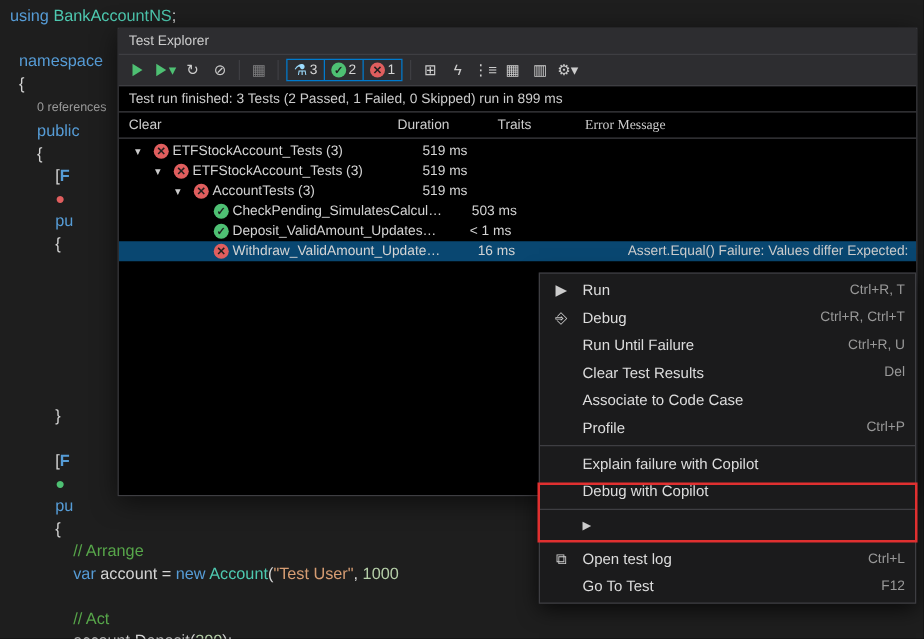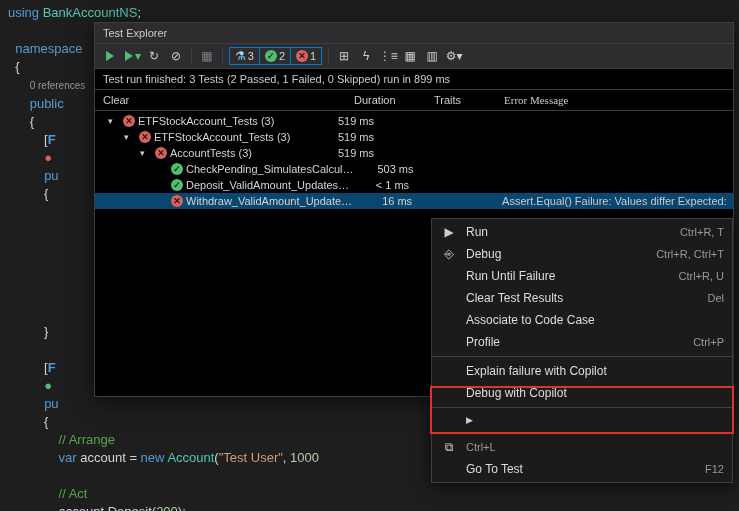--- a/index.html
+++ b/index.html
@@ -16,21 +16,21 @@
 .tb-sep { width:1px; height:16px; background:#3e3e42; margin:0 2px;}
 .play { color:#4ec073; }
 .counter-group { display:flex; border:1px solid #007acc; }
 .counter { display:flex; align-items:center; gap:2px; padding:1px 5px; font-size:11px; border-right:1px solid #007acc;}
 .counter:last-child { border-right:none;}
 .ico-pass { width:12px;height:12px;border-radius:50%;background:#4ec073;display:flex;align-items:center;justify-content:center;color:#1e1e1e;font-size:9px;font-weight:bold;}
 .ico-fail { width:12px;height:12px;border-radius:50%;background:#e05e5e;display:flex;align-items:center;justify-content:center;color:#1e1e1e;font-size:9px;font-weight:bold;}
 .ico-flask { color:#9cdcfe; font-size:12px;}
 .status-line { padding:4px 8px; font-size:11px; color:#ccc; border-bottom:1px solid #3e3e42;}
 .columns { display:flex; padding:4px 8px; font-size:11px; color:#ccc; border-bottom:1px solid #3e3e42;}
-.col-test{flex:0 0 215px;} .col-dur{flex:0 0 80px;margin-left:36px;} .col-tr{flex:0 0 70px;} .col-err{flex:1;font-family:Liberation Serif, serif;}
+.col-test{flex:0 0 215px;} .col-dur{flex:0 0 80px;} .col-tr{flex:0 0 70px;} .col-err{flex:1;font-family:Liberation Serif, serif;}
 .tree { flex:1; overflow:auto; padding:2px 0;}
 .row { display:flex; align-items:center; padding:2px 4px; font-size:11px; cursor:pointer;}
 .row.sel{background:#094771;}
 .row .rt{flex:0 0 215px; display:flex; align-items:center; gap:3px;}
 .row .rd{flex:0 0 80px; text-align:right; padding-right:20px;}
 .row .re{flex:1; color:#ccc; white-space:nowrap; overflow:hidden;}
 .chev{width:12px;color:#ccc;font-size:9px;}
 .ind{display:inline-block;}
 
 .context-menu { position:absolute; top:218px; left:431px; width:302px; background:#1b1b1c; border:1px solid #3e3e42; box-shadow:0 4px 16px rgba(0,0,0,.7); padding:2px 0; z-index:100;}
@@ -235,20 +235,21 @@
       <span class="ctx-key"></span>
     </div>
     <div class="ctx-sep"></div>
     <div class="ctx-item">
       <span class="ctx-icon"></span>
       <span class="ctx-arrow">▶</span>
     </div>
     <div class="ctx-sep"></div>
     <div class="ctx-item">
       <span class="ctx-icon">⧉</span>
+      <span class="ctx-label">Open test log</span>
       <span class="ctx-key">Ctrl+L</span>
     </div>
     <div class="ctx-item">
       <span class="ctx-icon"></span>
       <span class="ctx-label">Go To Test</span>
       <span class="ctx-key">F12</span>
     </div>
   </div>
 
 <div class="highlight-box" style="top:386px;left:430px;width:304px;height:48px;"></div>

